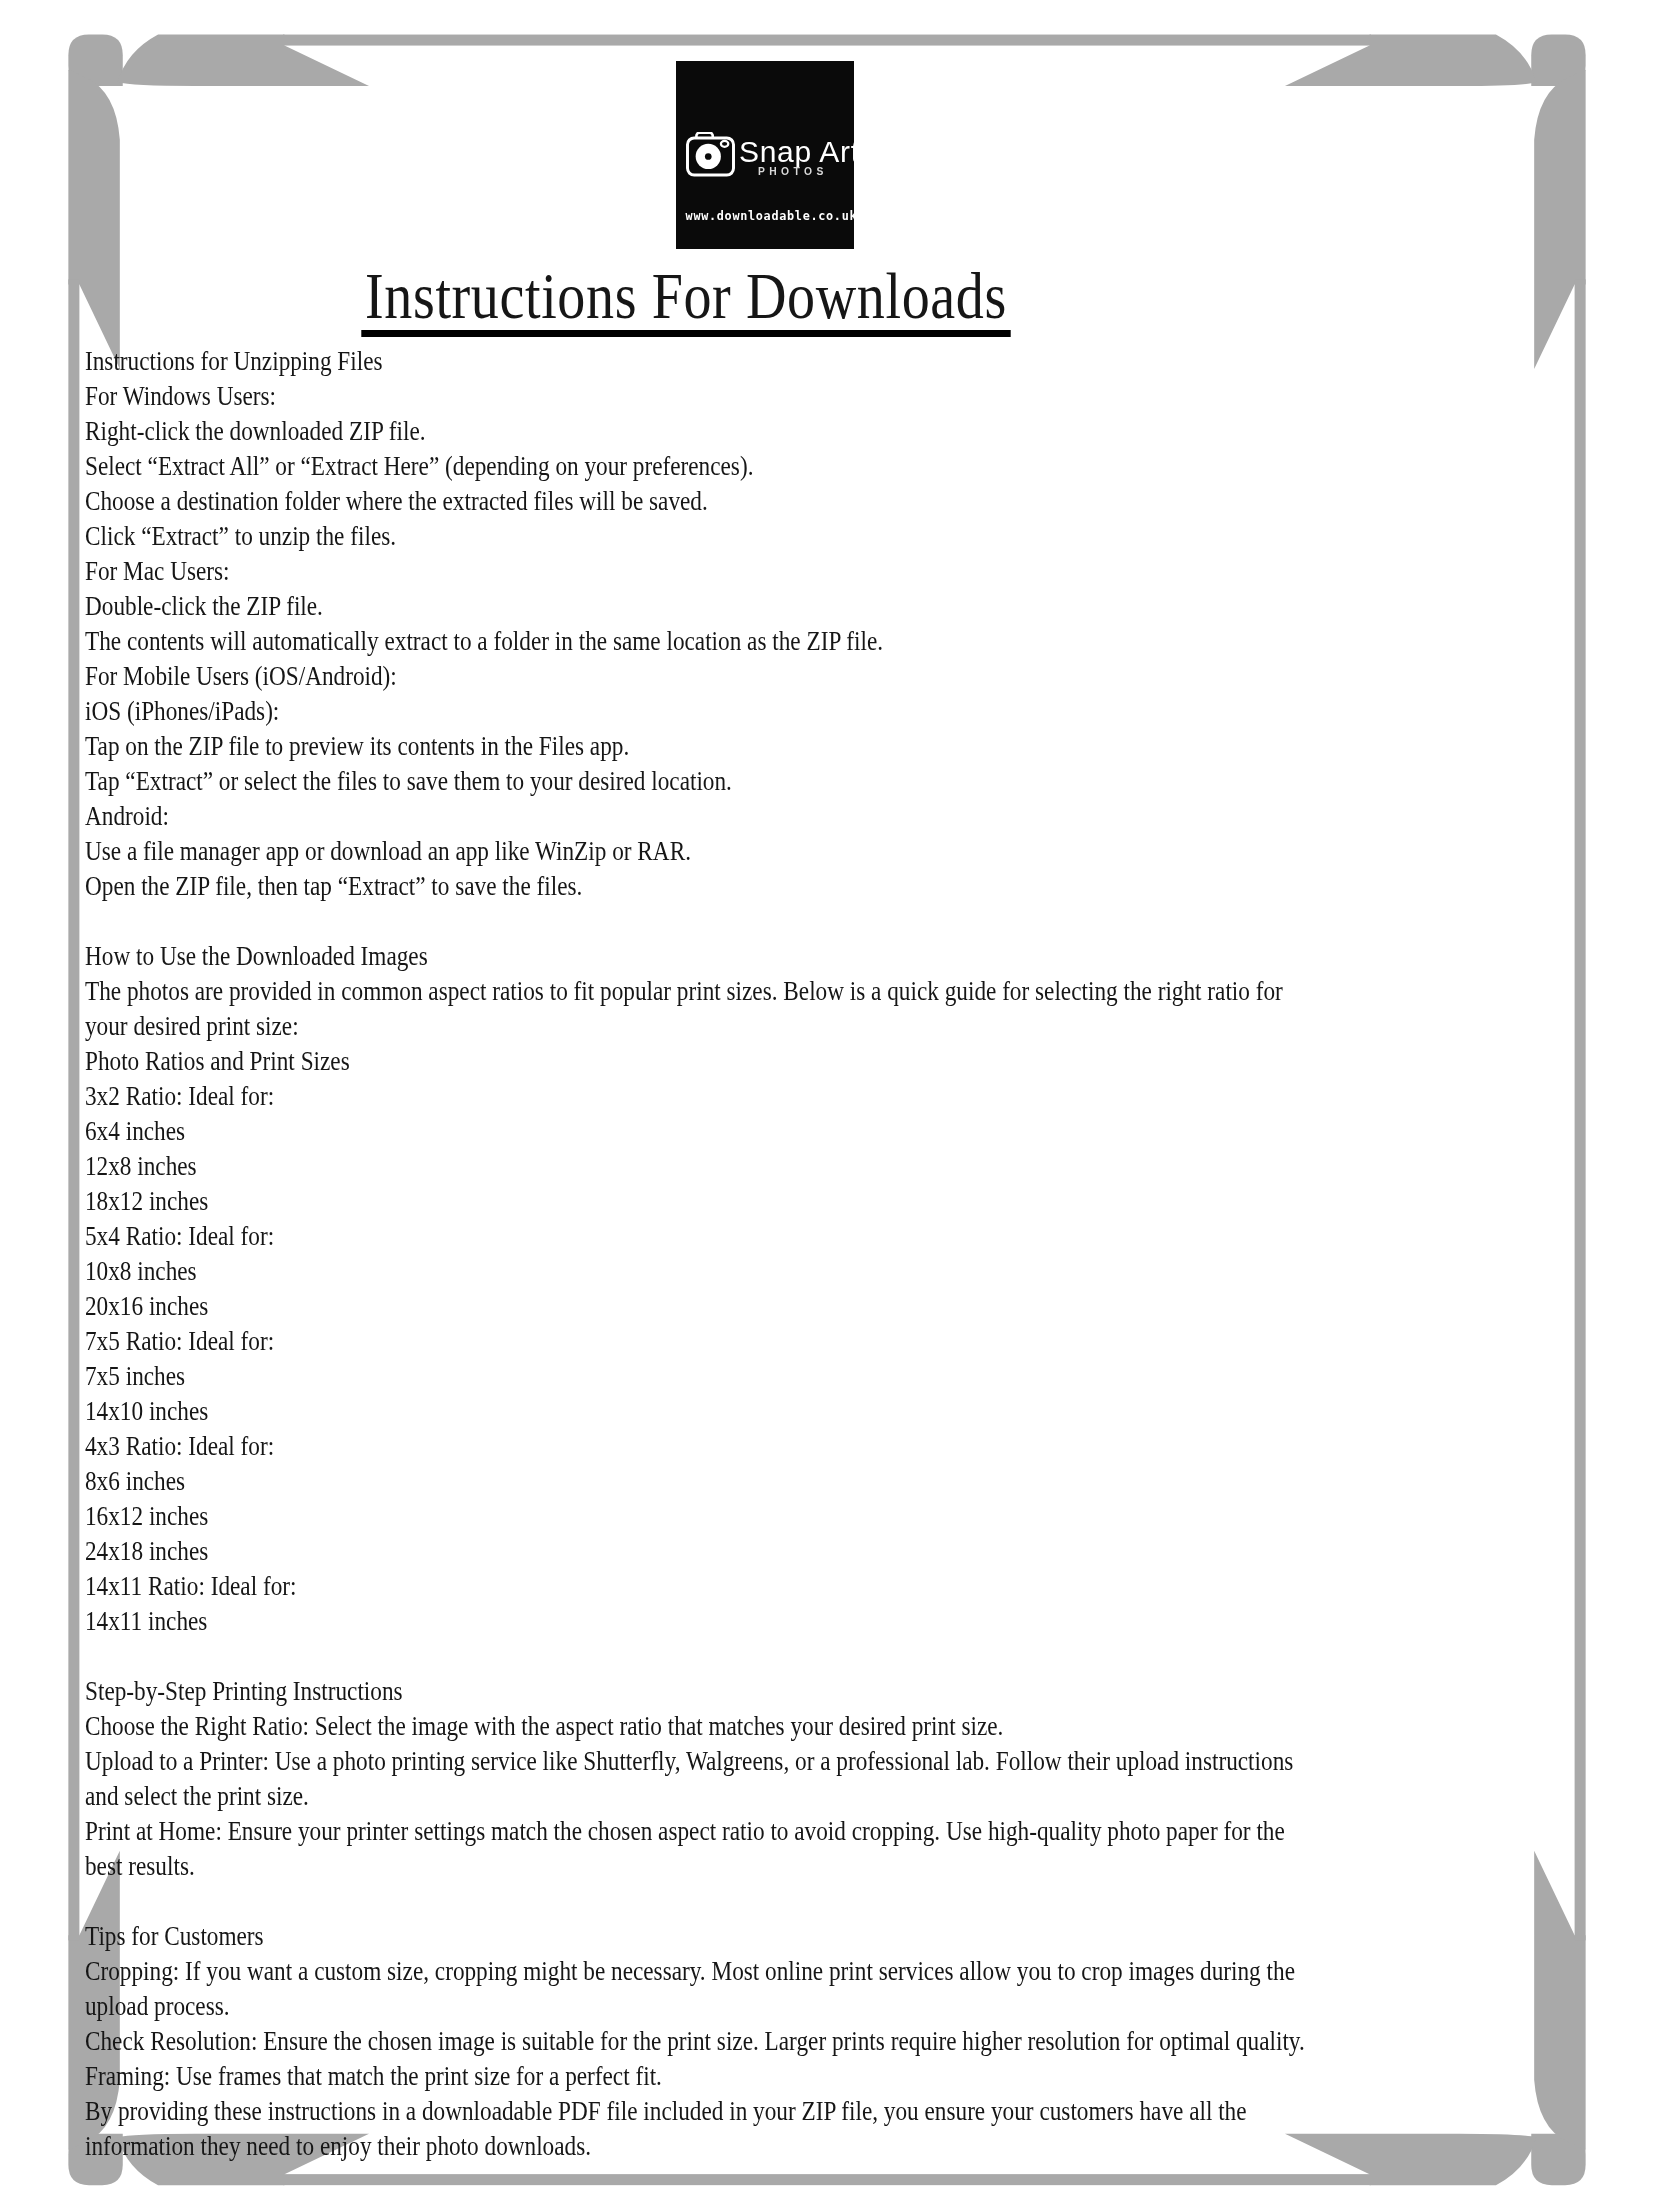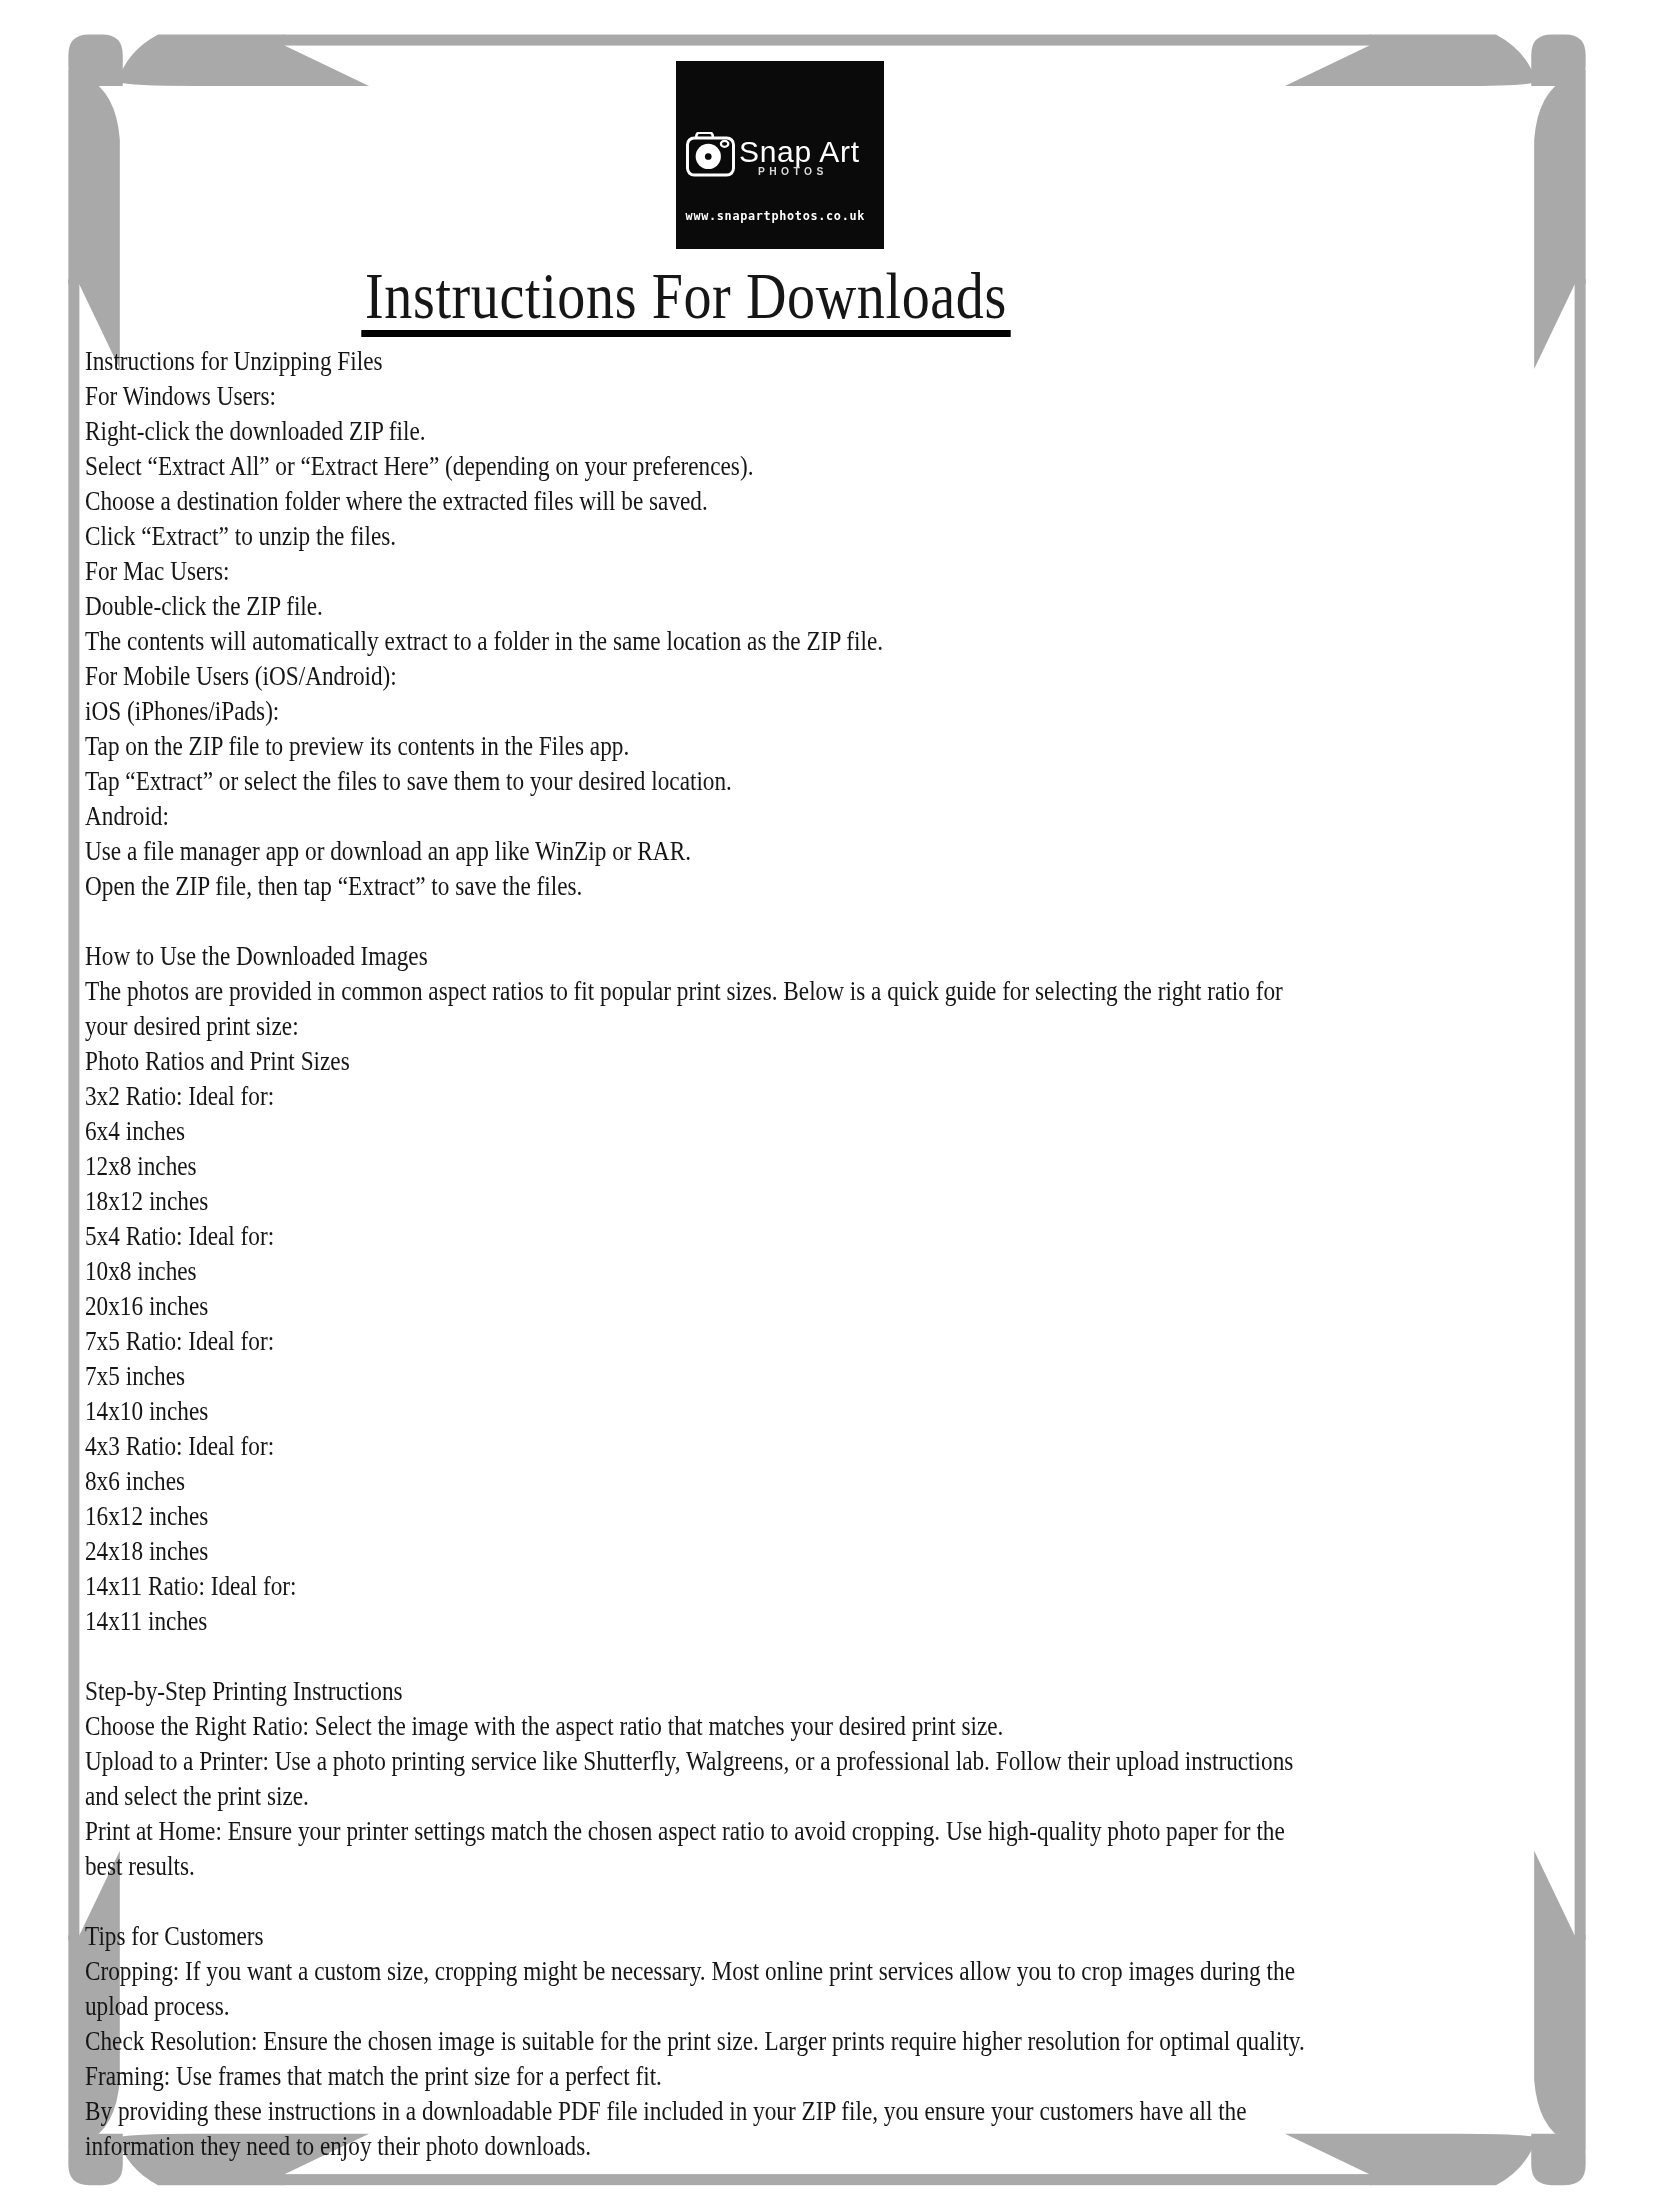--- a/index.html
+++ b/index.html
@@ -8,21 +8,21 @@
     --logo-bg:#0a0a0a;
     --logo-fg:#ffffff;
   }
   html,body{margin:0;padding:0;}
   body{
     width:1654px;height:2205px;position:relative;background:#ffffff;
     font-family:"Liberation Serif", serif;color:var(--ink);overflow:hidden;
   }
   .frame-svg{position:absolute;left:0;top:0;width:1654px;height:2205px;z-index:1;}
   .logo{
-    position:absolute;left:676px;top:61px;width:208px;height:188px;
+    position:absolute;left:676px;top:61px;width:178px;height:188px;
     background:var(--logo-bg);z-index:3;
   }
   .logo .cam{position:absolute;left:10.3px;top:71px;}
   .logo .brand{
     position:absolute;left:63px;top:74px;
     font-family:"Liberation Sans", sans-serif;font-size:30px;font-weight:400;
     letter-spacing:0.7px;color:var(--logo-fg);white-space:nowrap;
   }
   .logo .brand-sub{
     position:absolute;left:82px;top:105px;
@@ -78,21 +78,21 @@
 <div class="logo">
   <svg class="cam" width="49" height="46" viewBox="0 0 66 62" aria-hidden="true">
     <rect x="14" y="1" width="22" height="12" rx="4" fill="none" stroke="#fff" stroke-width="3.5"></rect>
     <rect x="2" y="8" width="62" height="50" rx="9" fill="#0a0a0a" stroke="#fff" stroke-width="4"></rect>
     <ellipse cx="52" cy="16" rx="5" ry="4" fill="none" stroke="#fff" stroke-width="3"></ellipse>
     <circle cx="30" cy="33" r="17" fill="#fff"></circle>
     <circle cx="30" cy="33" r="4.5" fill="#0a0a0a"></circle>
   </svg>
   <span class="brand">Snap Art</span>
   <span class="brand-sub">PHOTOS</span>
-  <span class="brand-url">www.snapartphotos.co.uk</span>
+  <span class="brand-url">www.downloadable.co.uk</span>
 </div>
 
 <div class="title-wrap">
   <h1 class="title" style="margin:0;">Instructions For Downloads</h1>
 </div>
 
 <div class="doc">
     <div class="line">Instructions for Unzipping Files</div>
     <div class="line">For Windows Users:</div>
     <div class="line">Right-click the downloaded ZIP file.</div>

